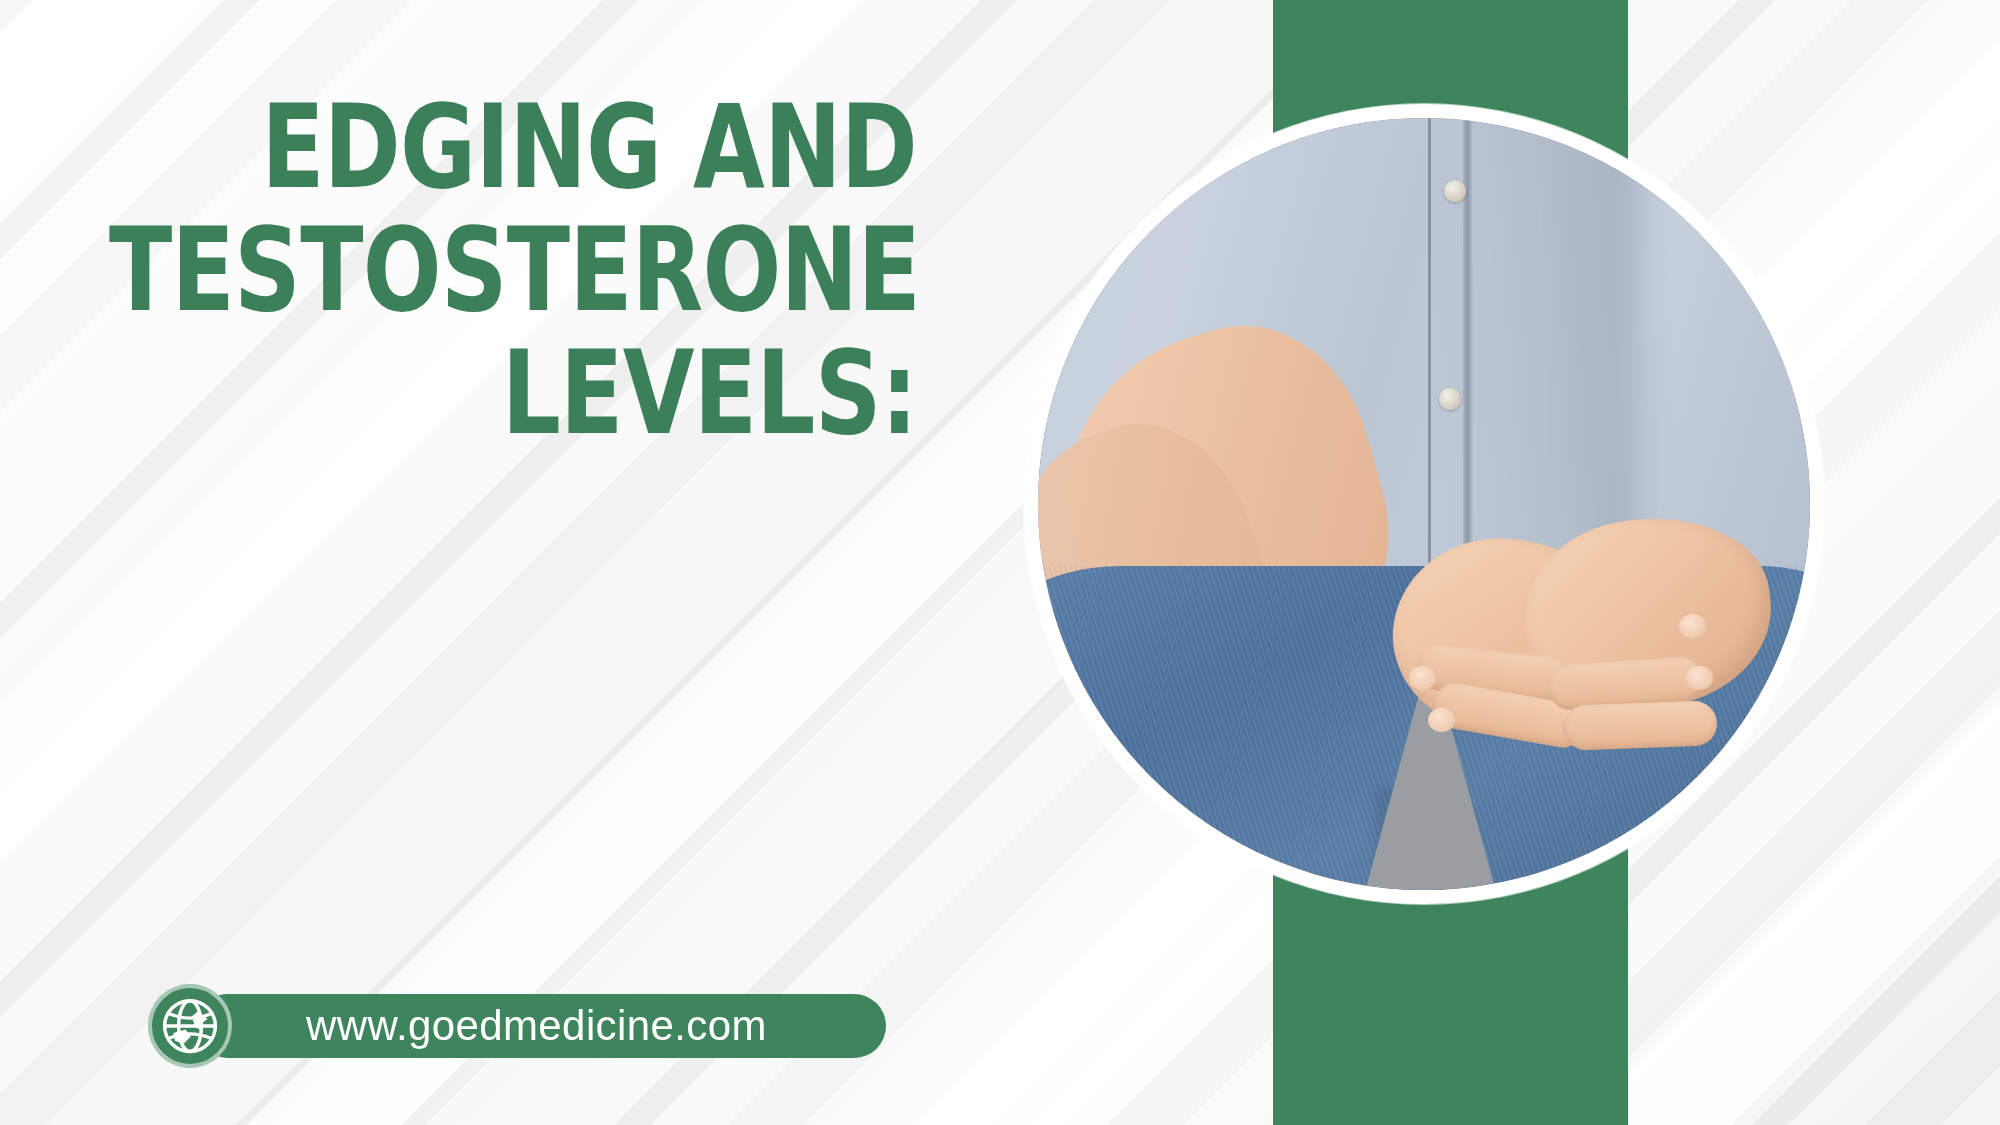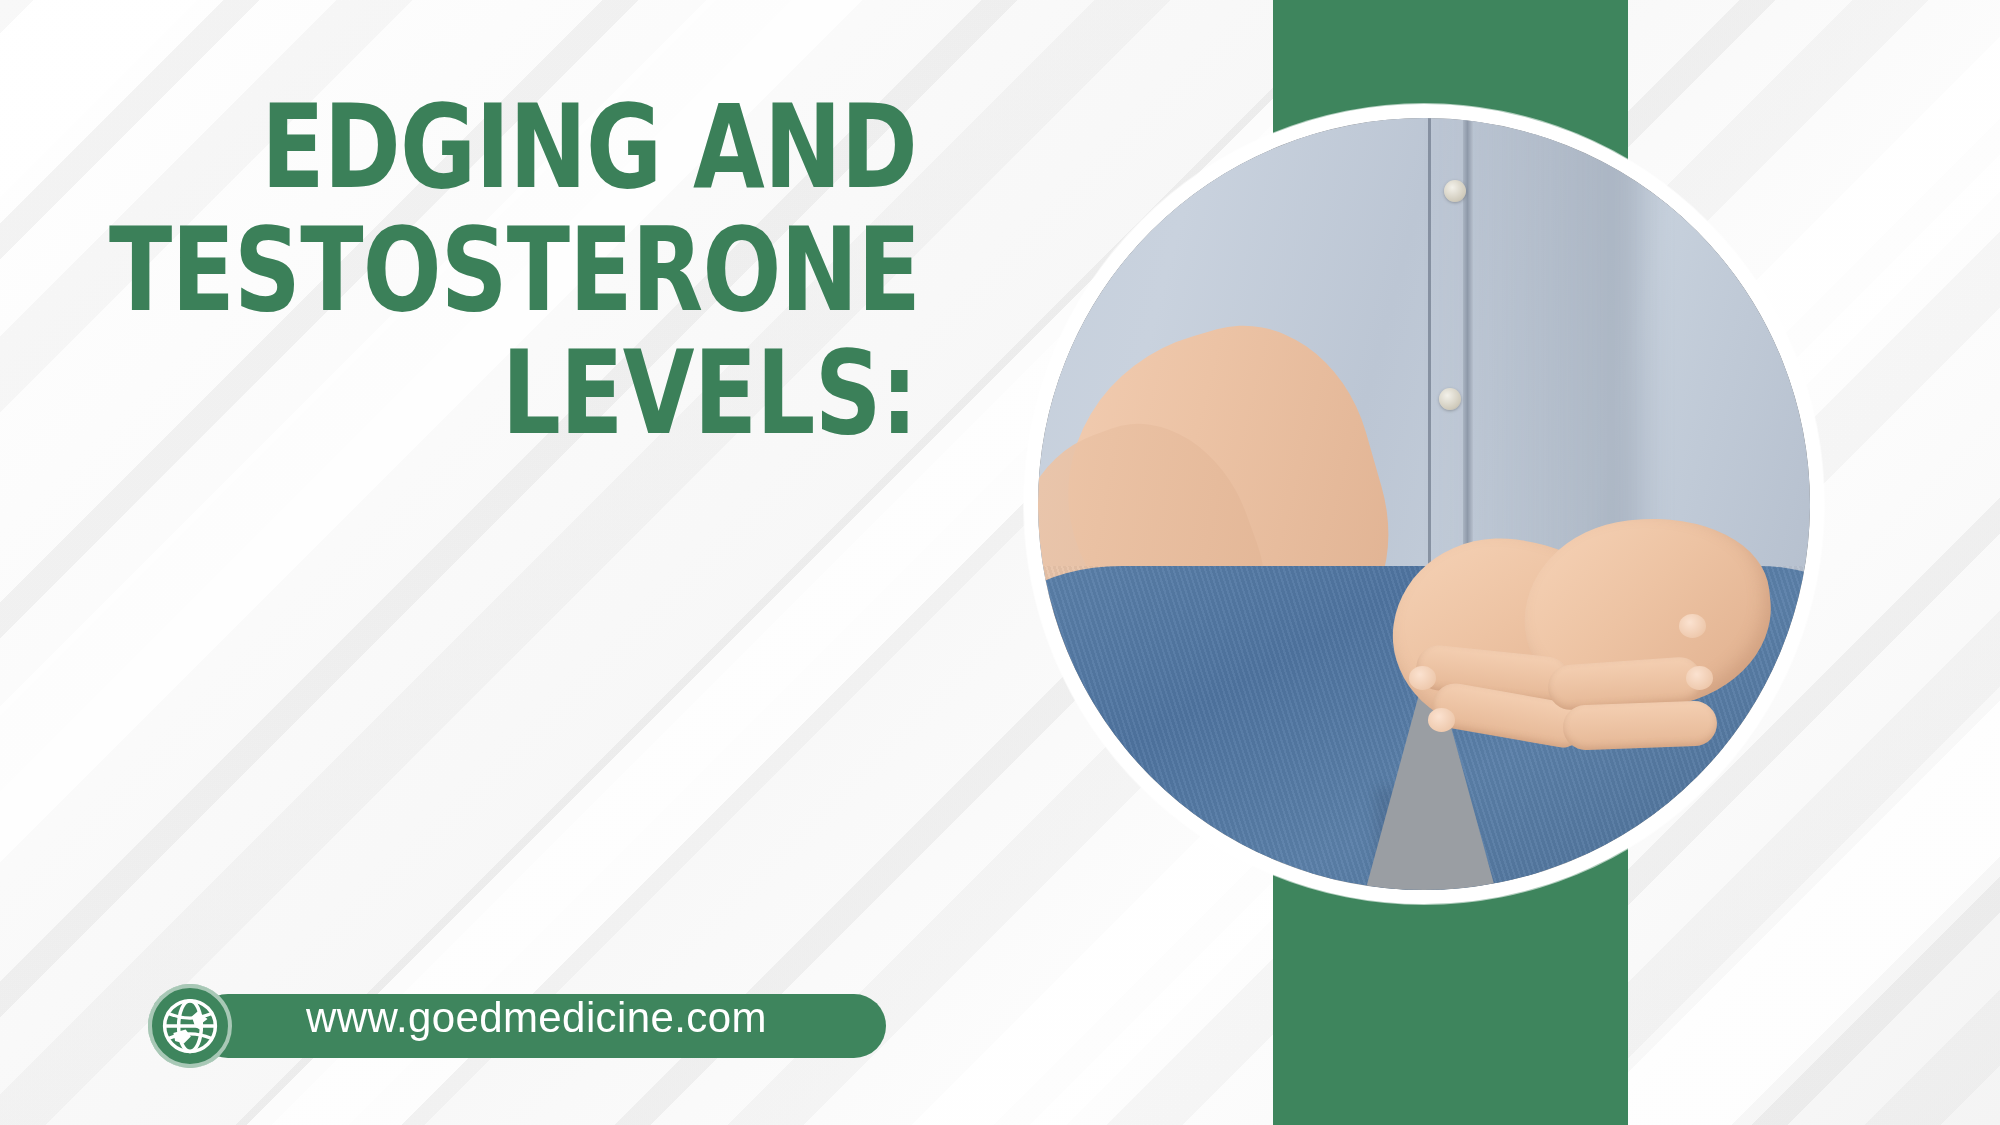--- a/index.html
+++ b/index.html
@@ -247,21 +247,21 @@
     display:flex;
     align-items:center;
     height:72px;
   }
   .url-pill {
     position:absolute;
     left:48px; top:4px;
     height:64px;
     min-width:690px;
     border-radius:34px;
-    display:flex; align-items:flex-start;
+    display:flex; align-items:center;
     padding-left:110px; padding-right:42px;
   }
   .url-text {
     font-family:"Liberation Sans", sans-serif;
     font-size:42px;
     font-weight:400;
     color:#ffffff;
     letter-spacing:0.4px;
     white-space:nowrap;
   }

